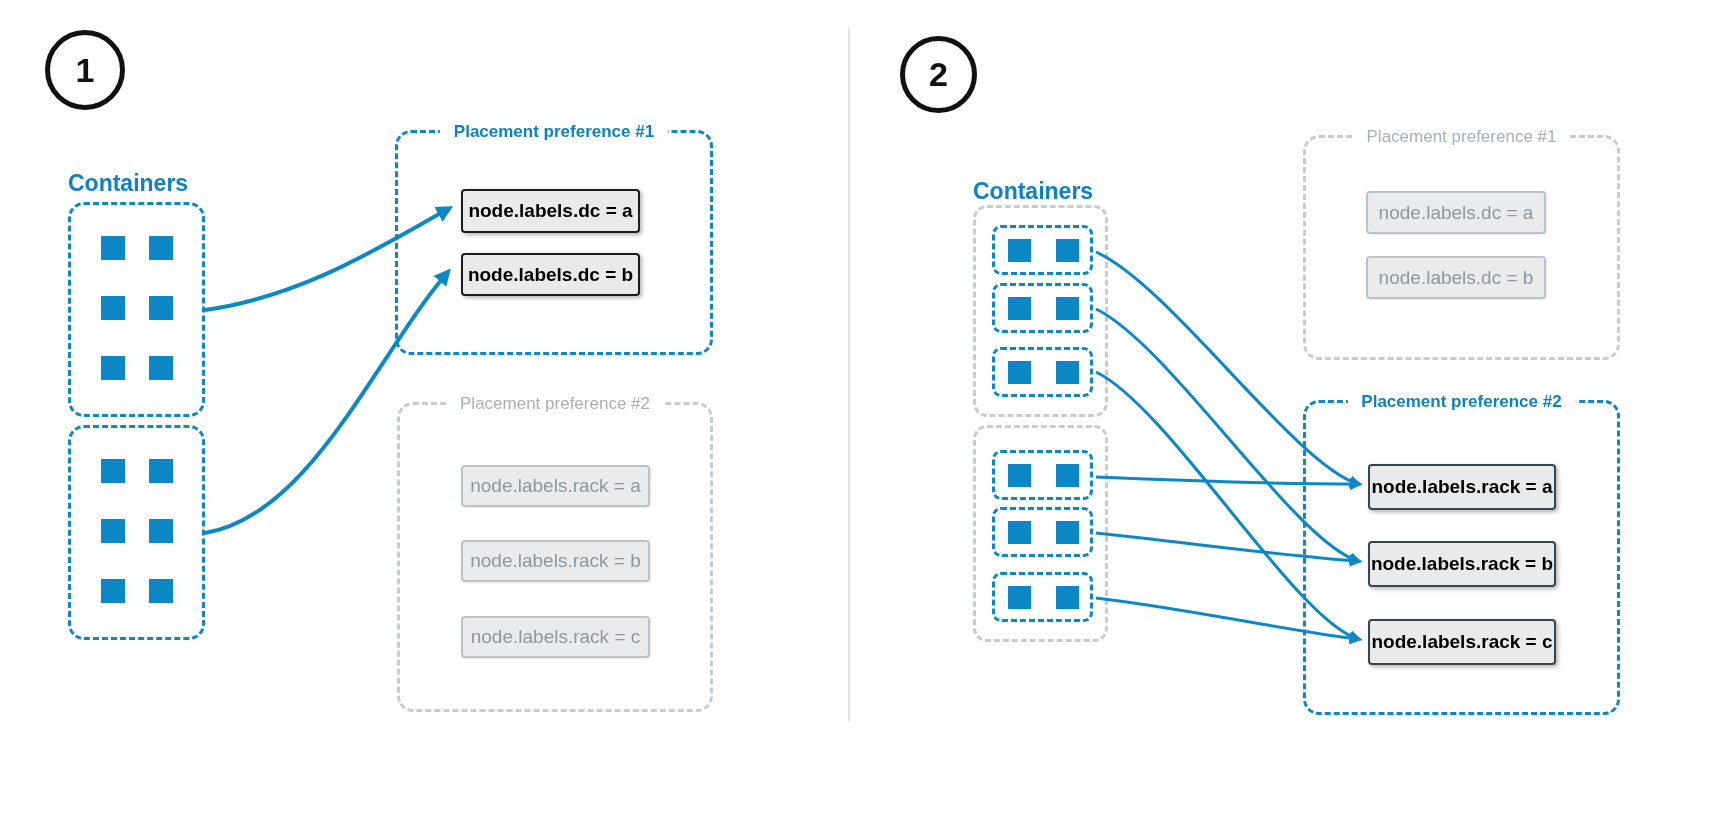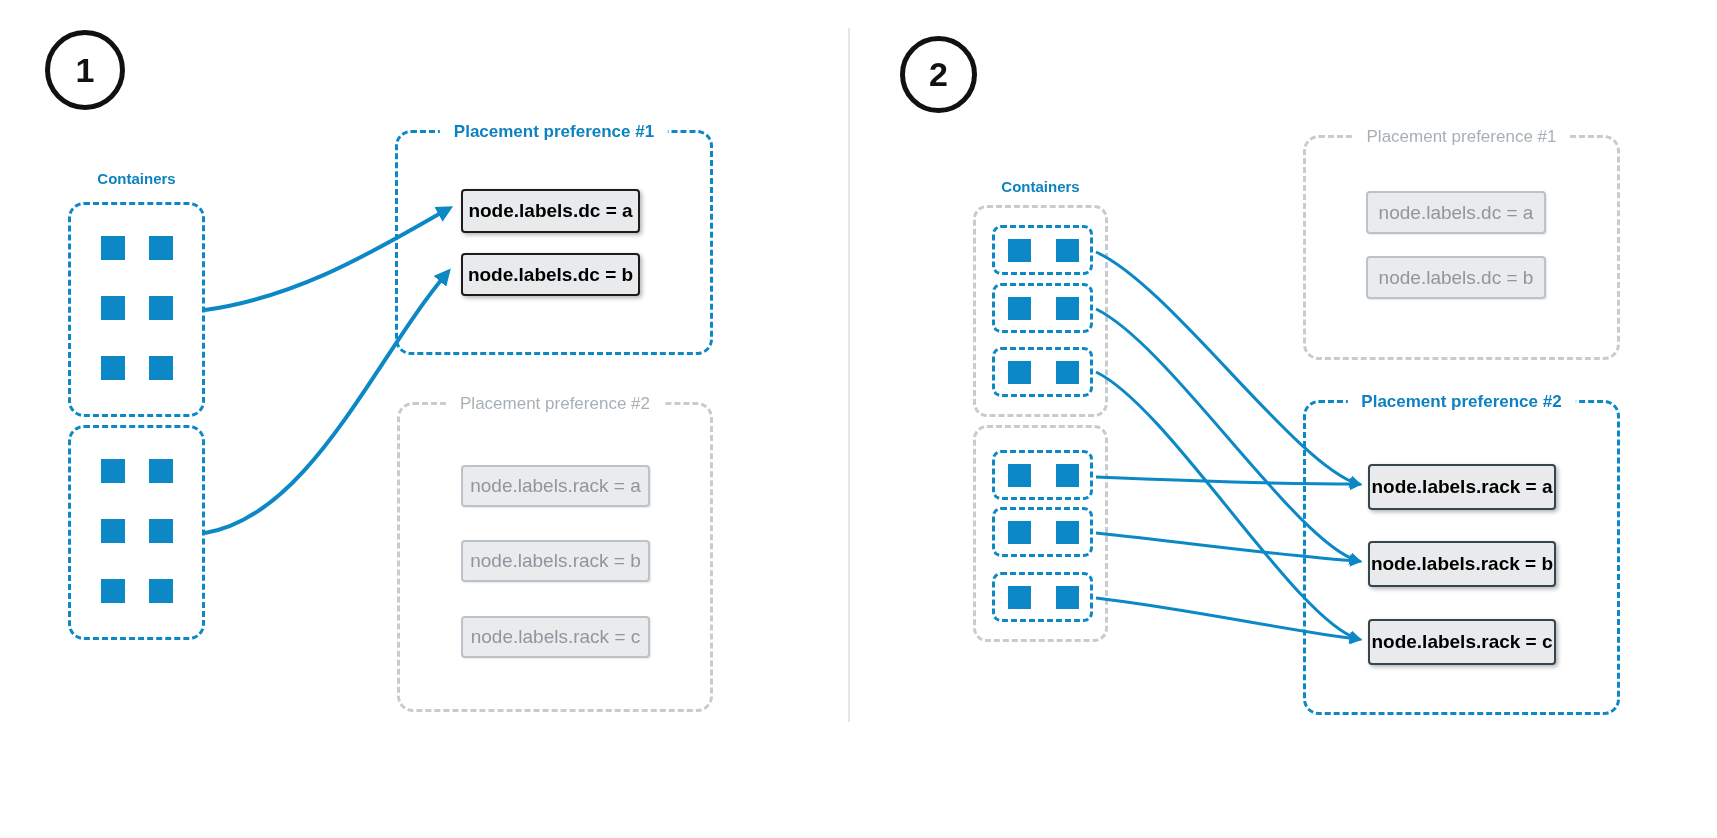--- a/index.html
+++ b/index.html
@@ -8,21 +8,21 @@
     font-family:"Liberation Sans", sans-serif;
   }
   .divider{position:absolute;left:848px;top:28px;width:2px;height:694px;background:#e6e6e6;}
 
   .step-circle{
     position:absolute;width:80px;height:80px;border:5px solid #111;border-radius:50%;
     display:flex;align-items:center;justify-content:center;box-sizing:border-box;
     font-size:34px;font-weight:700;color:#111;
   }
   .containers-label{
-    position:absolute;text-align:center;font-size:15px;font-weight:700;color:#0e82c0;
+    position:absolute;font-size:23px;font-weight:700;color:#0e82c0;
   }
 
   
   .cgroup{
     position:absolute;border:3px dashed #0b88c5;border-radius:16px;box-sizing:border-box;
   }
   .cgroup .grid{
     display:grid;grid-template-columns:24px 24px;gap:36px 24px;
     padding:31px 0 0 30px;
   }

